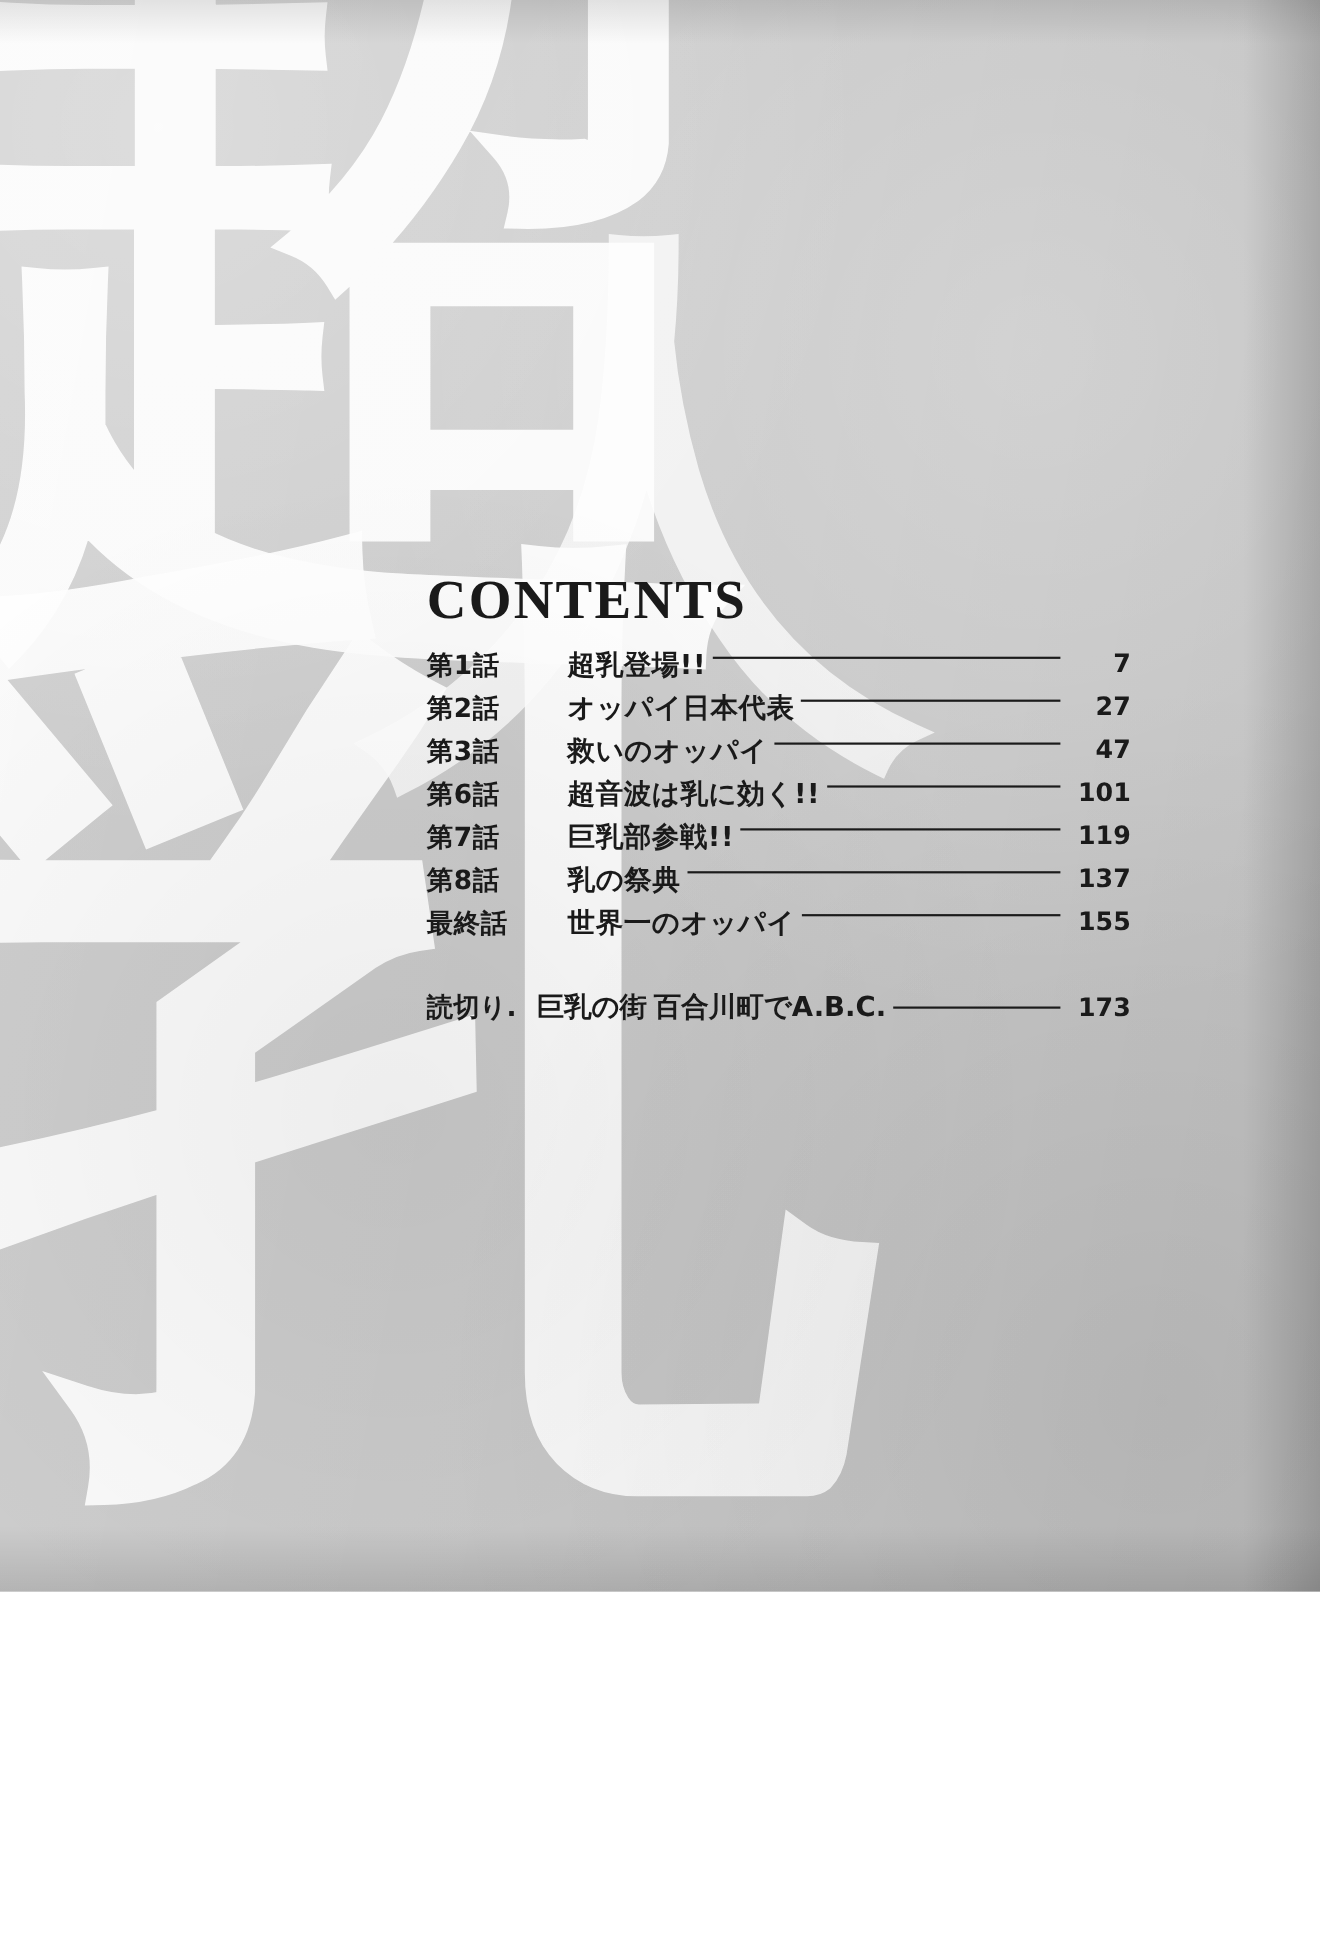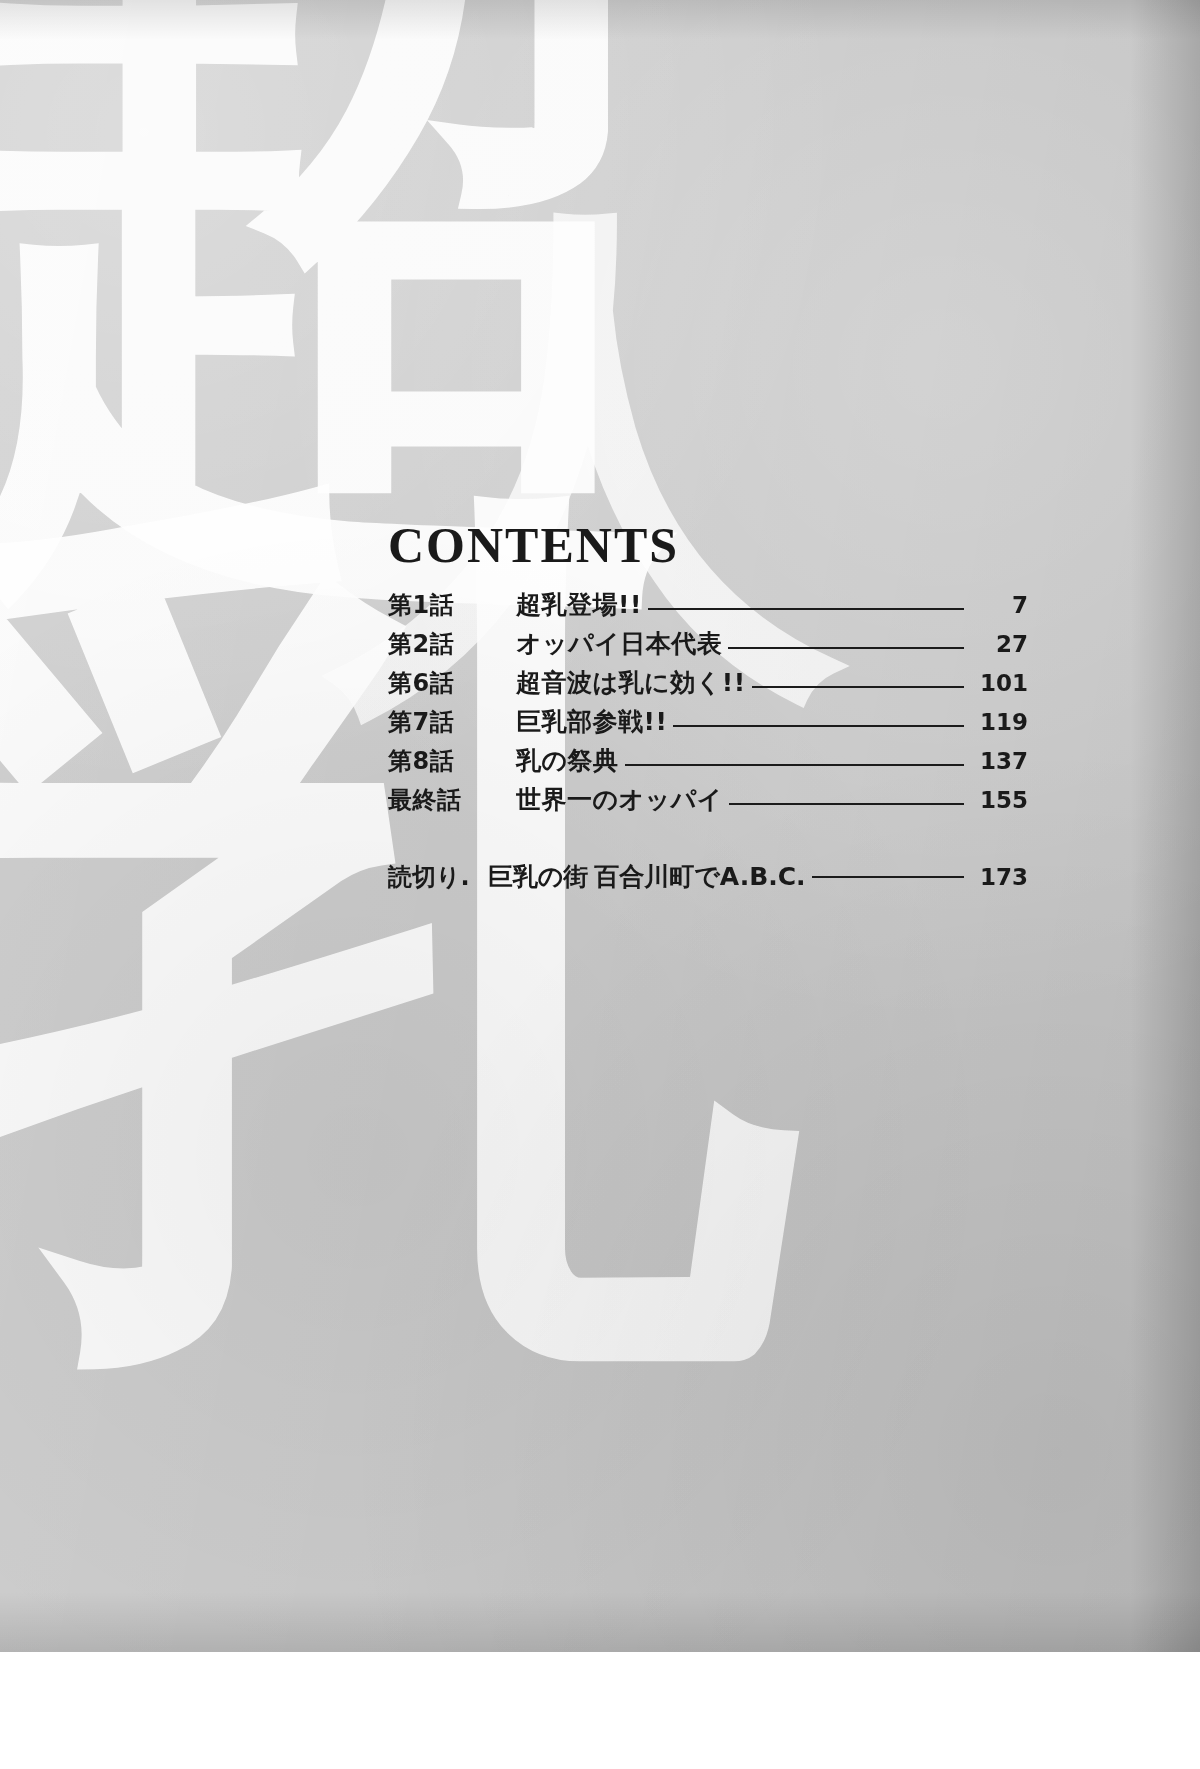--- a/index.html
+++ b/index.html
@@ -10,21 +10,21 @@
   body {
     width: 1200px;
     height: 1769px;
     overflow: hidden;
     font-family: "Liberation Sans", sans-serif;
   }
 
   #page {
     position: relative;
     width: 1200px;
-    height: 1652px;
+    height: 1447px;
     background: #c9c9c9;
     overflow: hidden;
   }
 
   
   #texture {
     position: absolute;
     inset: 0;
     background:
       radial-gradient(circle at 12% 8%, rgba(255,255,255,0.30) 0%, rgba(255,255,255,0) 38%),
@@ -98,21 +98,21 @@
   }
 
   .toc-list {
     list-style: none;
     margin: 0;
     padding: 0;
   }
 
   .toc-row {
     display: flex;
-    align-items: flex-end;
+    align-items: center;
     font-weight: 700;
     font-size: 25px;
     line-height: 1;
     margin-bottom: 13px;
     white-space: nowrap;
     margin-top: 14px;
   }
 
   .toc-chapter {
     width: 128px;
@@ -196,20 +196,26 @@
         <span class="toc-page">7</span>
       </li>
 
       <li class="toc-row">
         <span class="toc-chapter">第2話</span>
         <span class="toc-title">オッパイ日本代表</span>
         <span class="toc-leader"></span>
         <span class="toc-page">27</span>
       </li>
 
+      <li class="toc-row">
+        <span class="toc-chapter">第3話</span>
+        <span class="toc-title">救いのオッパイ</span>
+        <span class="toc-leader"></span>
+        <span class="toc-page">47</span>
+      </li>
 
 
 
       <li class="toc-row">
         <span class="toc-chapter">第6話</span>
         <span class="toc-title">超音波は乳に効く!!</span>
         <span class="toc-leader"></span>
         <span class="toc-page">101</span>
       </li>
 

